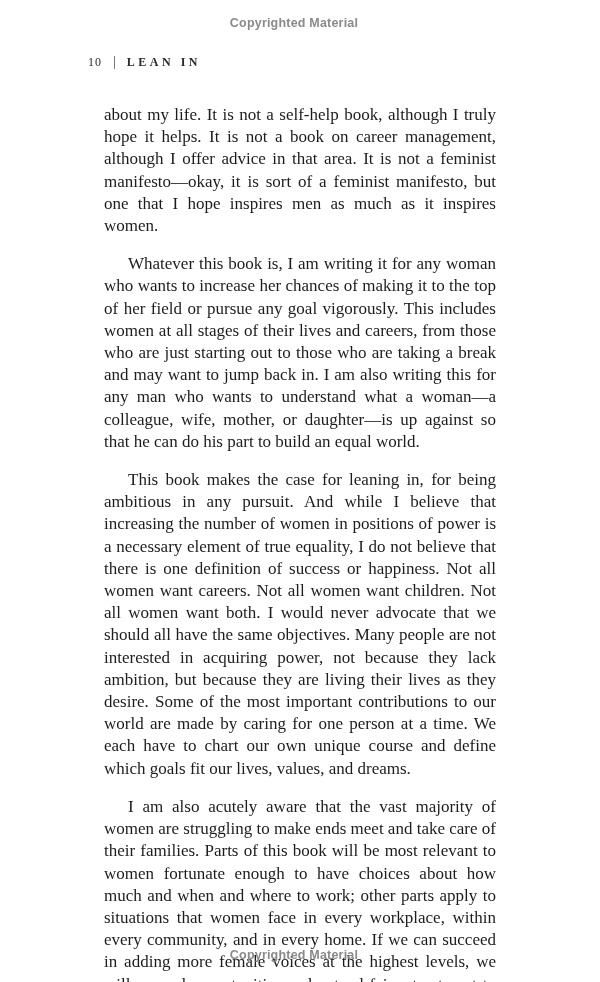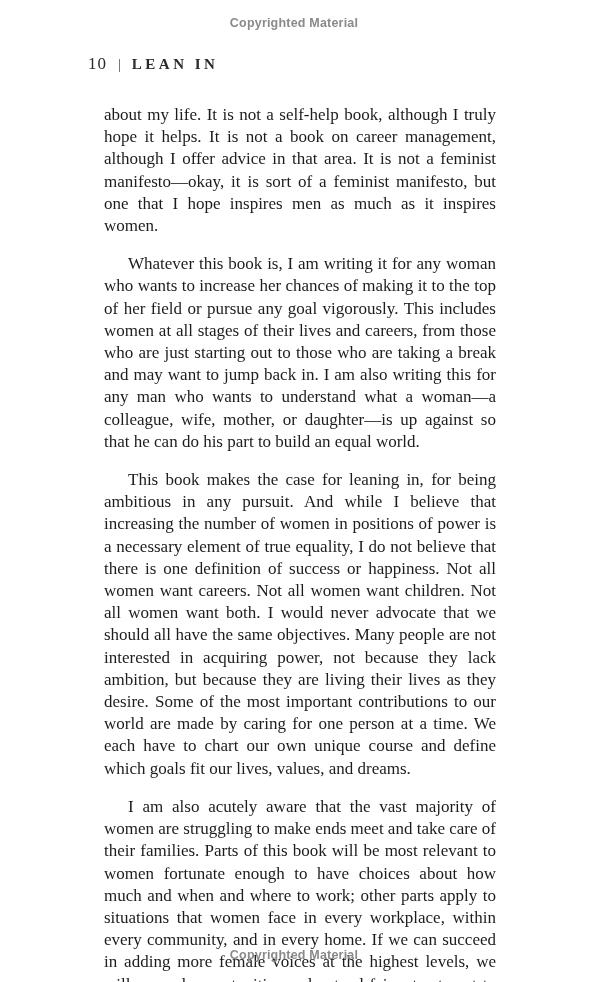--- a/index.html
+++ b/index.html
@@ -30,31 +30,31 @@
   .running-header {
     position: absolute;
     left: 88px;
     top: 54px;
     font-family: "Liberation Serif", serif;
     color: #2a2a2a;
     display: flex;
     align-items: baseline;
   }
   .running-header .pagenum {
-    font-size: 17px;
+    font-size: 12px;
     letter-spacing: 1px;
   }
   .running-header .sep {
     font-size: 14px;
     margin: 0 11px;
     color: #444444;
     font-weight: normal;
   }
   .running-header .title {
-    font-size: 15px;
+    font-size: 12px;
     font-weight: bold;
     letter-spacing: 3.5px;
   }
   .body-text {
     position: absolute;
     left: 88px;
     top: 88px;
     width: 424px;
     font-family: "Liberation Serif", serif;
     font-size: 17px;

